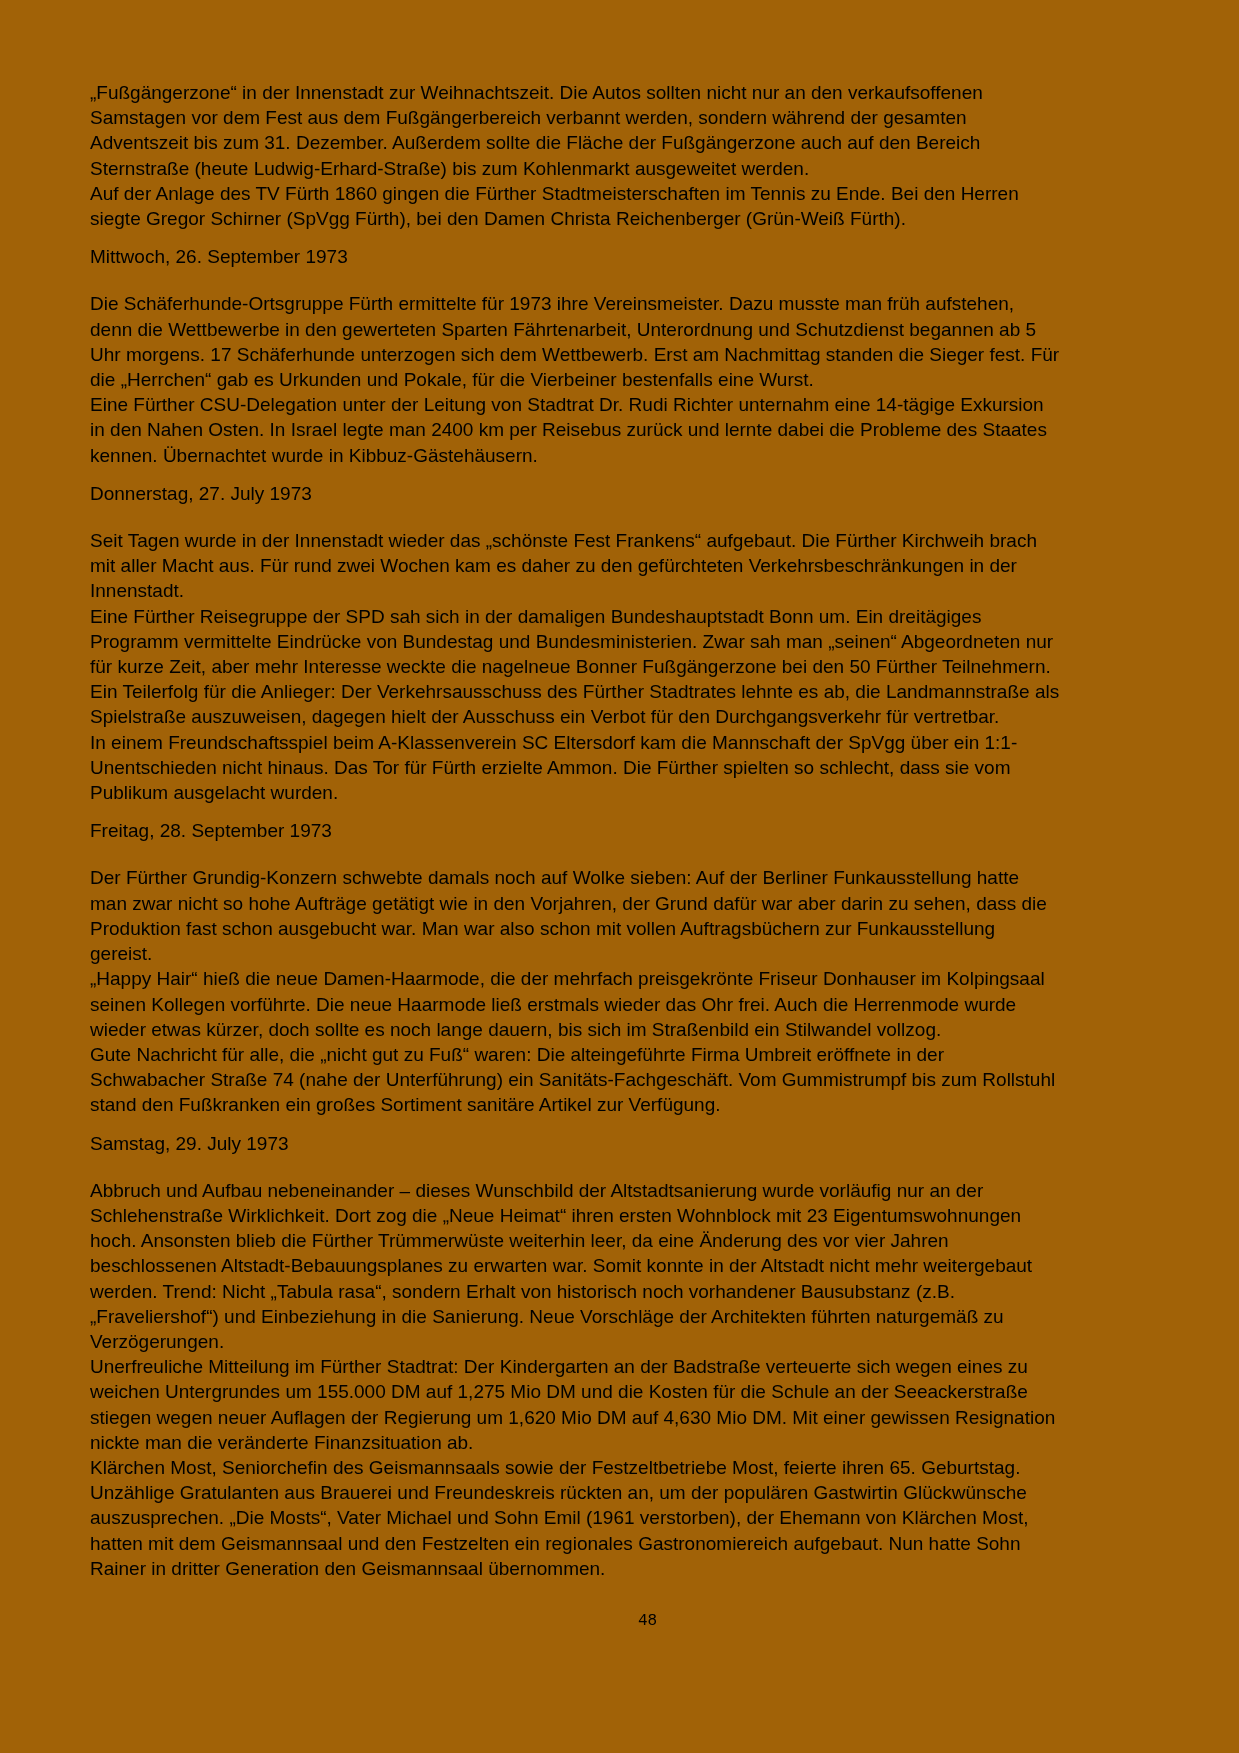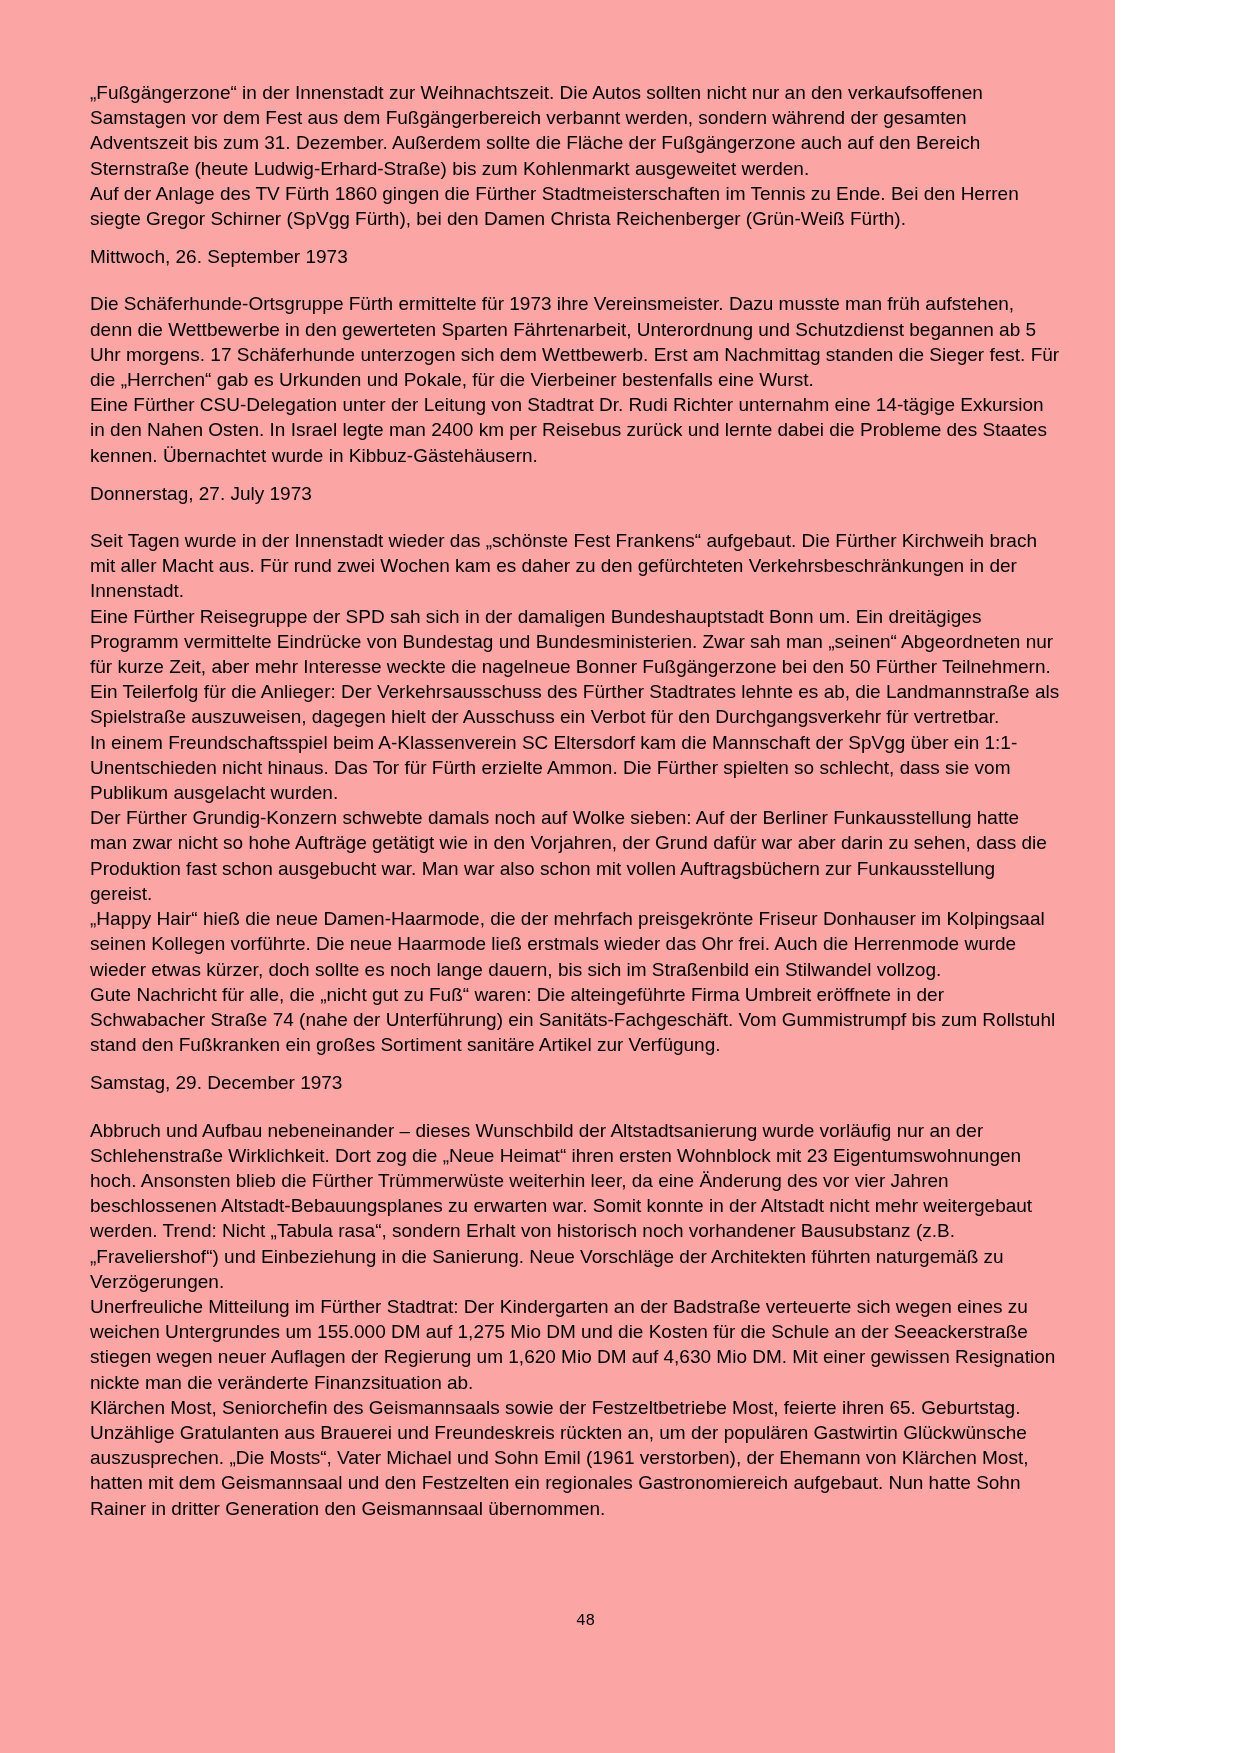--- a/index.html
+++ b/index.html
@@ -2,23 +2,23 @@
 <html lang="de"><head>
 <meta charset="utf-8">
 <style>
   html, body {
     margin: 0;
     padding: 0;
     background: #ffffff;
   }
   .page {
     position: relative;
-    width: 1115px;
+    width: 1239px;
     height: 1753px;
-    background: #fca5a5;
+    background: #a16207;
     color: #000000;
     overflow: hidden;
     font-family: "Liberation Sans", "DejaVu Sans", sans-serif;
   }
   .content {
     position: absolute;
     left: 90px;
     top: 80px;
     width: 1080px;
     font-size: 19px;
@@ -69,31 +69,32 @@
 mit aller Macht aus. Für rund zwei Wochen kam es daher zu den gefürchteten Verkehrsbeschränkungen in der
 Innenstadt.
 Eine Fürther Reisegruppe der SPD sah sich in der damaligen Bundeshauptstadt Bonn um. Ein dreitägiges
 Programm vermittelte Eindrücke von Bundestag und Bundesministerien. Zwar sah man „seinen“ Abgeordneten nur
 für kurze Zeit, aber mehr Interesse weckte die nagelneue Bonner Fußgängerzone bei den 50 Fürther Teilnehmern.
 Ein Teilerfolg für die Anlieger: Der Verkehrsausschuss des Fürther Stadtrates lehnte es ab, die Landmannstraße als
 Spielstraße auszuweisen, dagegen hielt der Ausschuss ein Verbot für den Durchgangsverkehr für vertretbar.
 In einem Freundschaftsspiel beim A-Klassenverein SC Eltersdorf kam die Mannschaft der SpVgg über ein 1:1-
 Unentschieden nicht hinaus. Das Tor für Fürth erzielte Ammon. Die Fürther spielten so schlecht, dass sie vom
 Publikum ausgelacht wurden.</div>
+    <div class="heading">Freitag, 28. September 1973</div>
     <div class="para">Der Fürther Grundig-Konzern schwebte damals noch auf Wolke sieben: Auf der Berliner Funkausstellung hatte
 man zwar nicht so hohe Aufträge getätigt wie in den Vorjahren, der Grund dafür war aber darin zu sehen, dass die
 Produktion fast schon ausgebucht war. Man war also schon mit vollen Auftragsbüchern zur Funkausstellung
 gereist.
 „Happy Hair“ hieß die neue Damen-Haarmode, die der mehrfach preisgekrönte Friseur Donhauser im Kolpingsaal
 seinen Kollegen vorführte. Die neue Haarmode ließ erstmals wieder das Ohr frei. Auch die Herrenmode wurde
 wieder etwas kürzer, doch sollte es noch lange dauern, bis sich im Straßenbild ein Stilwandel vollzog.
 Gute Nachricht für alle, die „nicht gut zu Fuß“ waren: Die alteingeführte Firma Umbreit eröffnete in der
 Schwabacher Straße 74 (nahe der Unterführung) ein Sanitäts-Fachgeschäft. Vom Gummistrumpf bis zum Rollstuhl
 stand den Fußkranken ein großes Sortiment sanitäre Artikel zur Verfügung.</div>
-    <div class="heading">Samstag, 29. December 1973</div>
+    <div class="heading">Samstag, 29. July 1973</div>
     <div class="para">Abbruch und Aufbau nebeneinander – dieses Wunschbild der Altstadtsanierung wurde vorläufig nur an der
 Schlehenstraße Wirklichkeit. Dort zog die „Neue Heimat“ ihren ersten Wohnblock mit 23 Eigentumswohnungen
 hoch. Ansonsten blieb die Fürther Trümmerwüste weiterhin leer, da eine Änderung des vor vier Jahren
 beschlossenen Altstadt-Bebauungsplanes zu erwarten war. Somit konnte in der Altstadt nicht mehr weitergebaut
 werden. Trend: Nicht „Tabula rasa“, sondern Erhalt von historisch noch vorhandener Bausubstanz (z.B.
 „Fraveliershof“) und Einbeziehung in die Sanierung. Neue Vorschläge der Architekten führten naturgemäß zu
 Verzögerungen.
 Unerfreuliche Mitteilung im Fürther Stadtrat: Der Kindergarten an der Badstraße verteuerte sich wegen eines zu
 weichen Untergrundes um 155.000 DM auf 1,275 Mio DM und die Kosten für die Schule an der Seeackerstraße
 stiegen wegen neuer Auflagen der Regierung um 1,620 Mio DM auf 4,630 Mio DM. Mit einer gewissen Resignation

